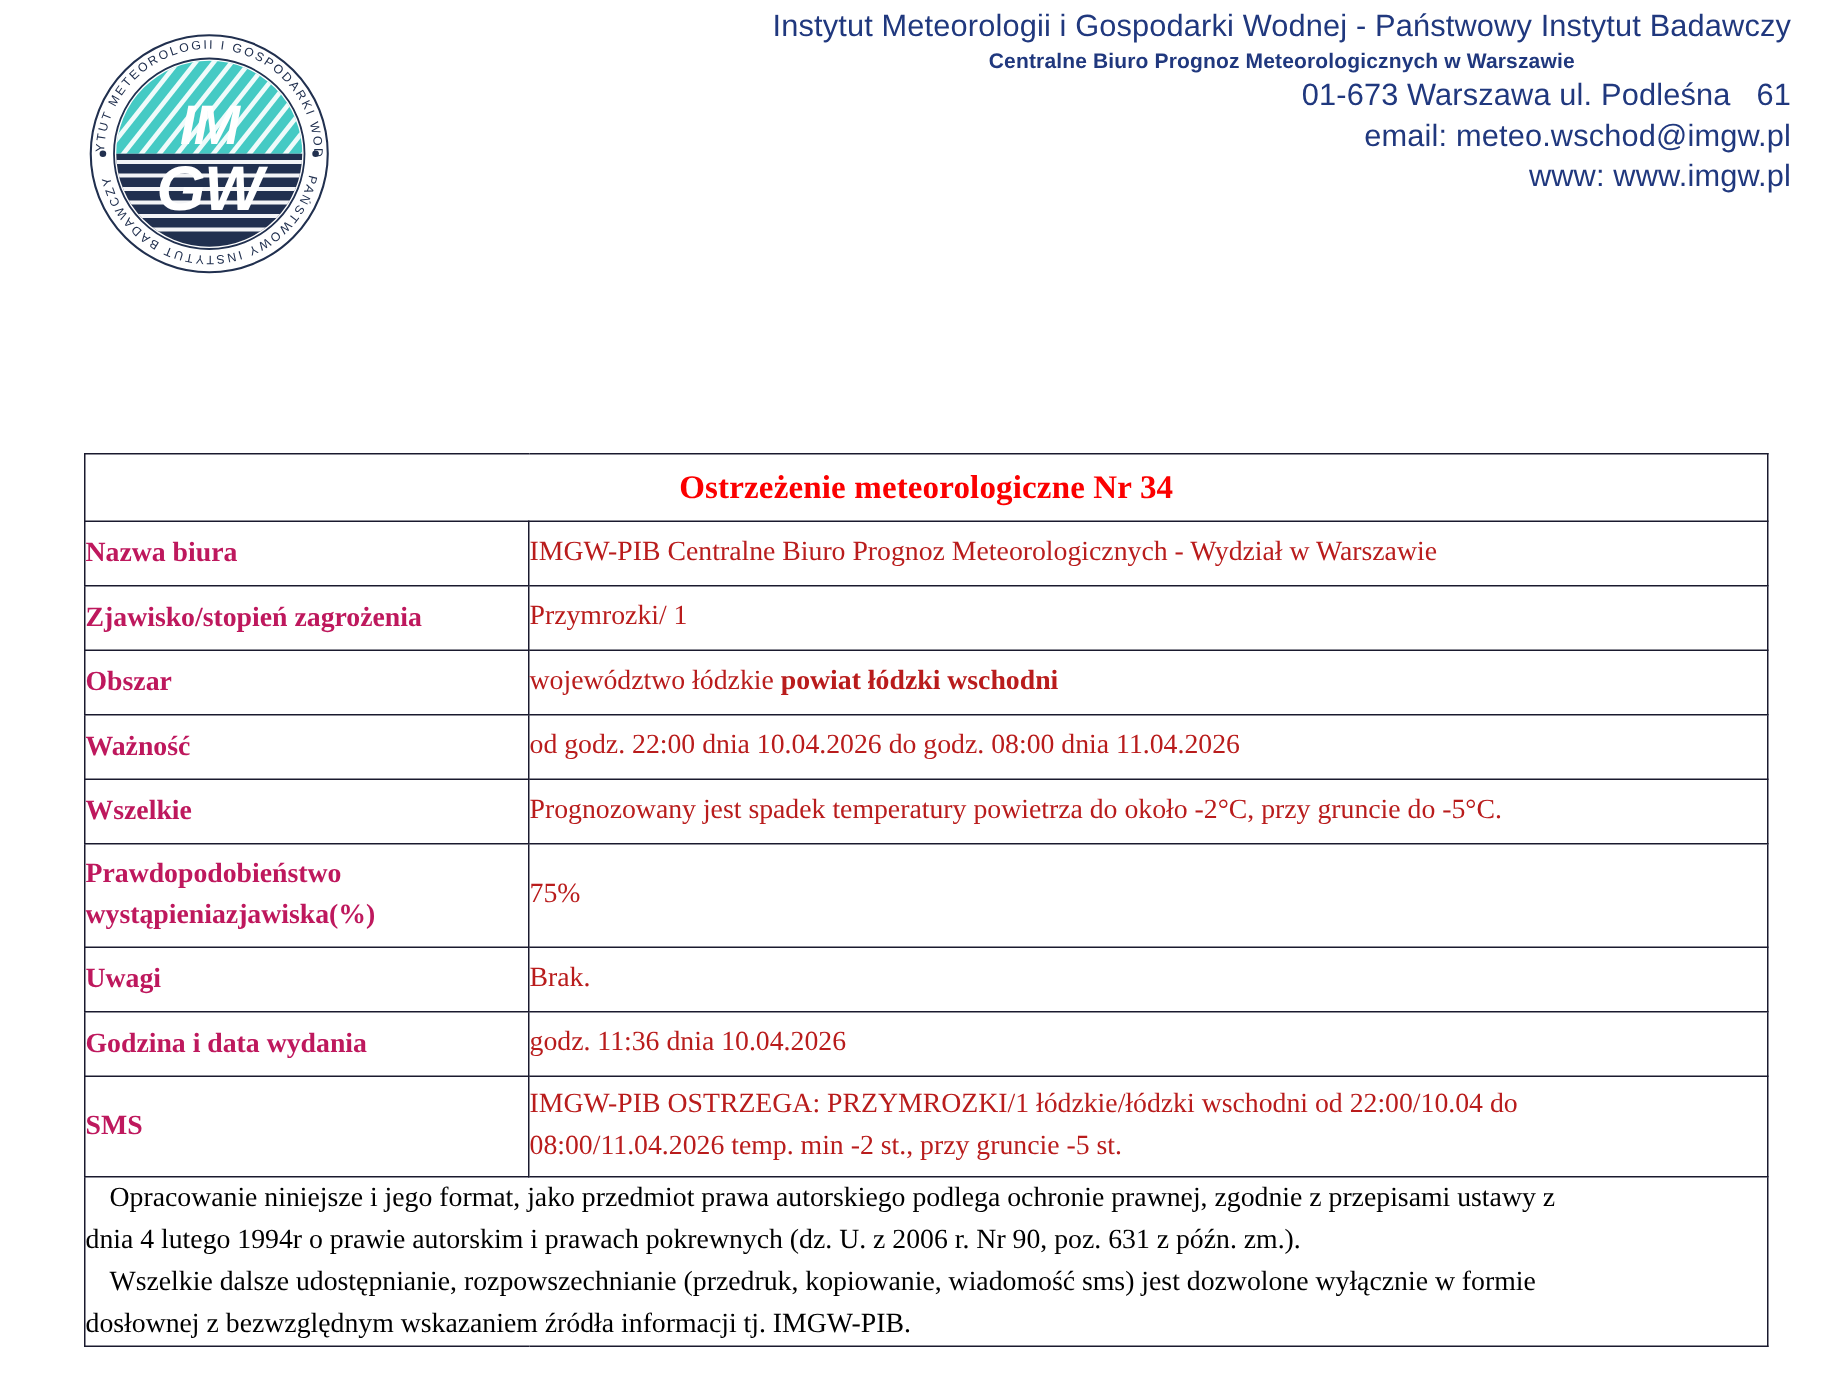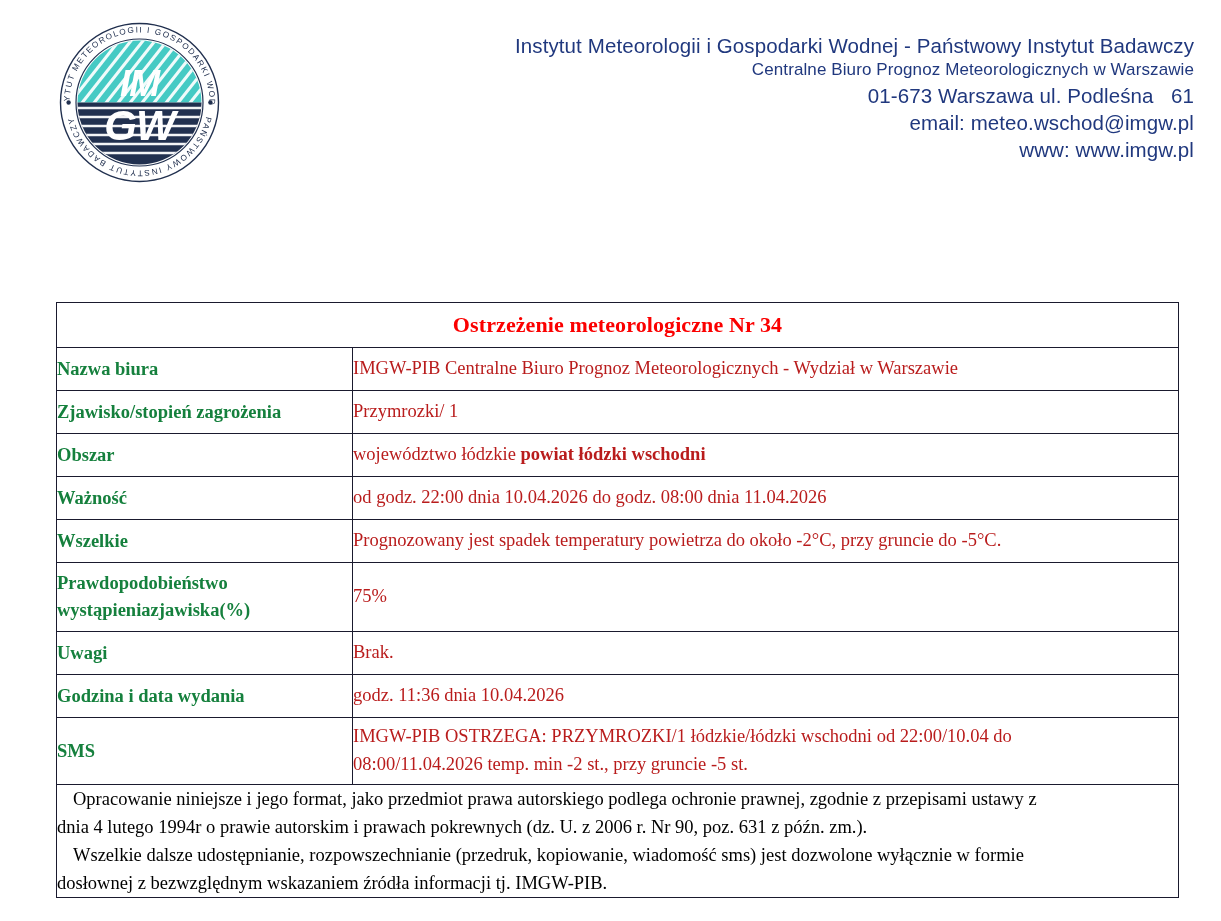--- a/index.html
+++ b/index.html
@@ -29,34 +29,35 @@
     position: absolute;
     left: 57px;
     top: 20px;
     width: 165px;
     height: 165px;
   }
 
   #header-text {
     position: absolute;
     right: 27px;
-    top: 32px;
+    top: 4px;
     text-align: right;
     font-family: "Liberation Sans", "DejaVu Sans", sans-serif;
     color: #20387e;
     line-height: 1.33;
   }
   #header-text .hline {
     font-size: 20.5px;
     white-space: pre;
     letter-spacing: 0.1px;
   }
   #header-text .hline.bold {
-    font-weight: normal;
-    font-size: 17px;
+    font-weight: bold;
+    font-size: 14px;
+    text-align: center;
   }
 
   
   #warning-table {
     position: absolute;
     left: 56px;
     top: 302px;
     width: 1122px;
     border-collapse: collapse;
     table-layout: fixed;
@@ -77,21 +78,21 @@
     font-weight: bold;
     font-size: 22px;
     height: 44px;
     padding: 2px 6px 4px 6px;
     letter-spacing: 0.1px;
   }
 
   td.label-cell {
     font-weight: bold;
     font-size: 18.5px;
-    color: #15803d;
+    color: #be185d;
     padding: 7px 10px 7px 12px;
     line-height: 1.45;
   }
 
   td.value-cell {
     font-size: 18.5px;
     color: #b91c1c;
     padding: 7px 10px 7px 11px;
     line-height: 1.5;
   }

